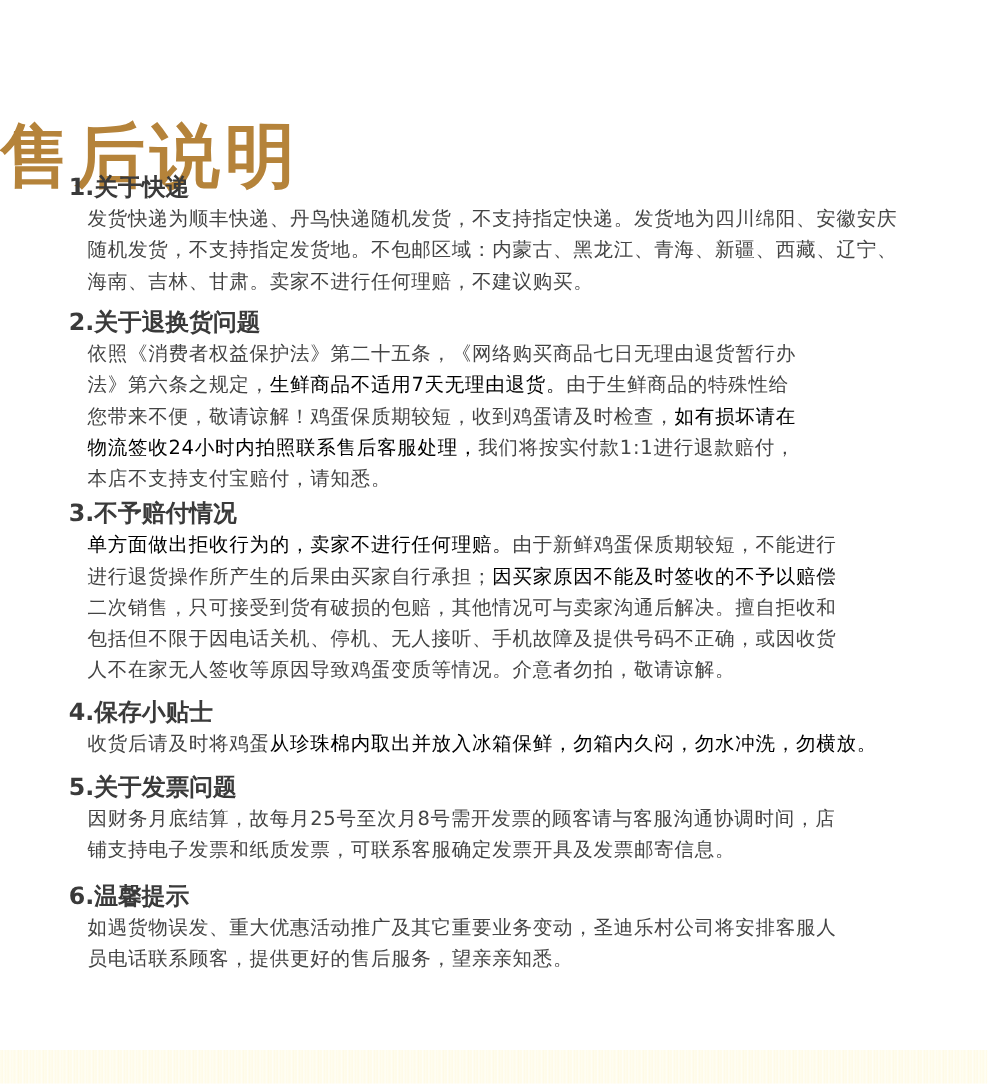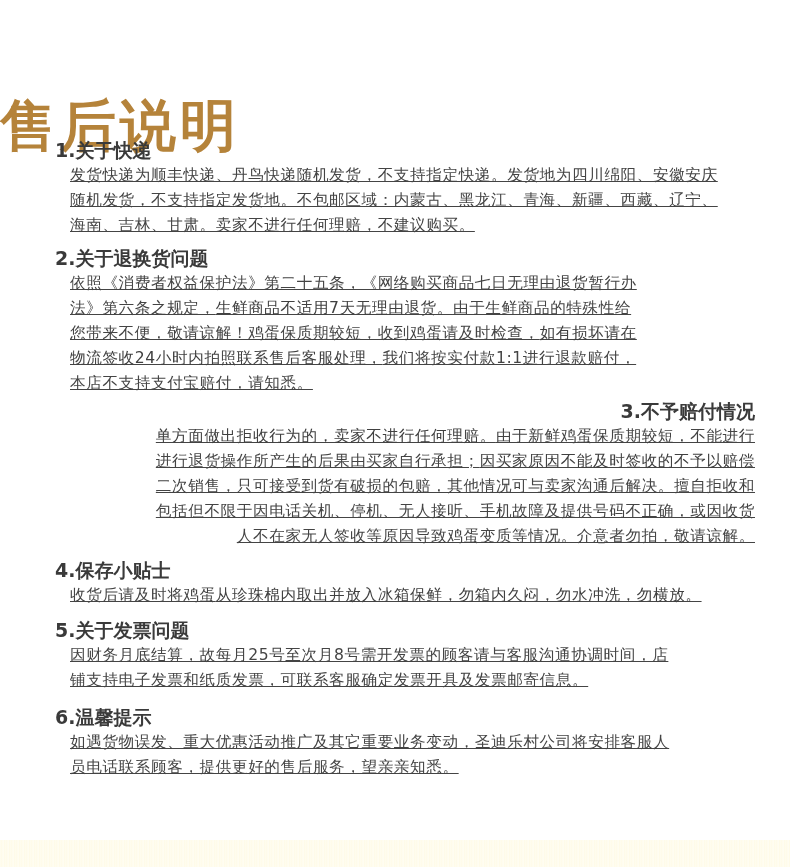--- a/index.html
+++ b/index.html
@@ -40,26 +40,26 @@
   }
   .section-body {
     margin: 0 0 0 15px;
     font-size: 15.6px;
     line-height: 25px;
     color: #444444;
     letter-spacing: 0.6px;
     white-space: normal;
   }
   .hl {
-    color: #404040;
+    color: #000000;
   }
-  .line { display: block; white-space: nowrap; text-decoration: underline; }
+  .line { display: block; white-space: nowrap; }
   #s1 { top: 137px; }
   #s2 { top: 245px; }
-  #s3 { top: 398px; text-align: right; }
+  #s3 { top: 398px; }
   #s4 { top: 557px; }
   #s5 { top: 617px; }
   #s6 { top: 704px; }
   .footer-strip {
     position: absolute;
     left: 0;
     right: 0;
     bottom: 0;
     height: 27px;
     background: repeating-linear-gradient(90deg, #fffdf0 0px, #fffbe8 2px, #fffef6 3px, #fffae4 5px);

